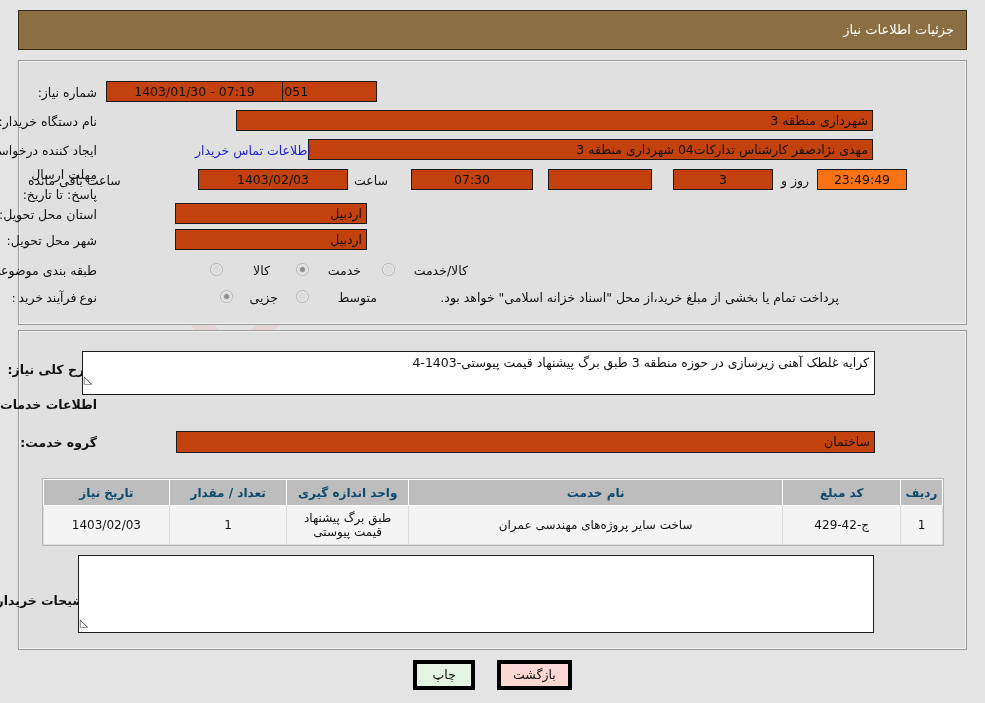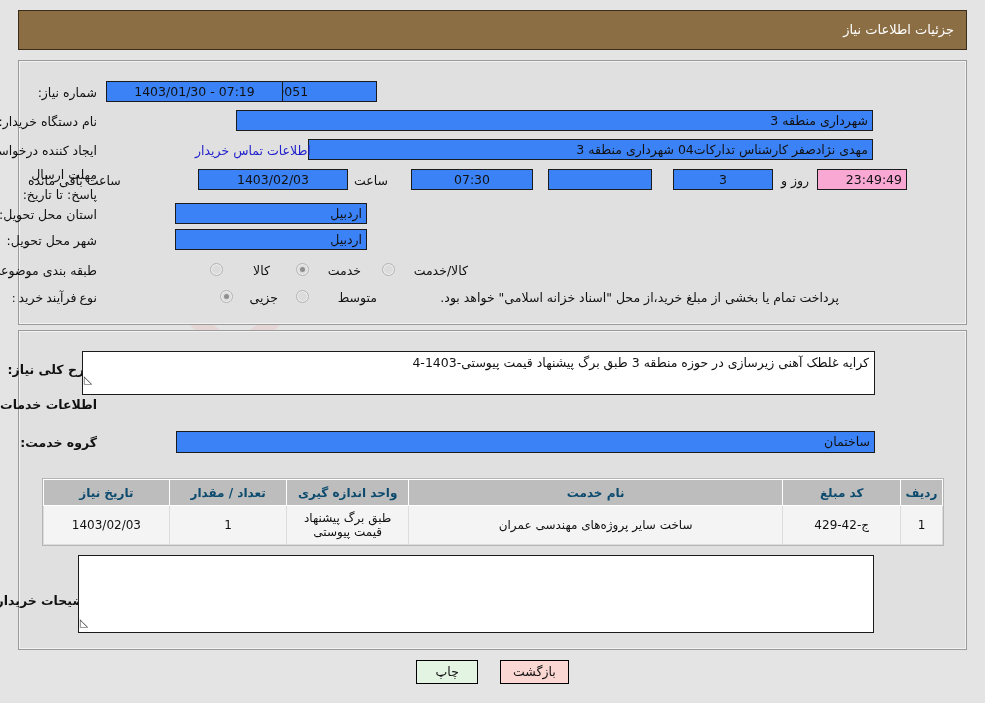--- a/index.html
+++ b/index.html
@@ -64,35 +64,35 @@
     text-align: right;
     color: #111;
     font-size: 12.5px;
     white-space: nowrap;
     z-index: 3;
   }
   .lbl.b { font-weight: bold; }
   .lbl.blue { color: #2222cc; }
   .inp {
     position: absolute;
-    background: #3b82f6;
+    background: #c2410c;
     border: 1px solid #1b1b1b;
     height: 21px;
     line-height: 19px;
     font-size: 12.5px;
     color: #111;
     font-family: "DejaVu Sans", "Liberation Sans", sans-serif;
     padding: 0 4px;
     overflow: hidden;
     white-space: nowrap;
     z-index: 3;
   }
   .inp.ctr { text-align: center; }
   .inp.rt  { text-align: right; padding-left: 45px; }
-  .inp.cream { background: #f9a8d4; text-align: right; }
+  .inp.cream { background: #f97316; text-align: center; }
 
   .ta {
     position: absolute;
     background: #ffffff;
     border: 1px solid #1b1b1b;
     font-size: 12.5px;
     color: #111;
     font-family: "DejaVu Sans", "Liberation Sans", sans-serif;
     padding: 3px 5px;
     text-align: right;
@@ -168,21 +168,21 @@
     left: 0; top: 660px;
     width: 985px;
     text-align: center;
     z-index: 3;
   }
   .btn {
     display: inline-block;
     min-width: 62px;
     padding: 3px 12px;
     margin: 0 9px;
-    border: 1px solid #000000;
+    border: 4px solid #000000;
     font-size: 12.5px;
     font-family: "DejaVu Sans", "Liberation Sans", sans-serif;
     color: #111;
     cursor: pointer;
     line-height: 16px;
   }
   .btn-print  { background: #e4f4e2; }
   .btn-back   { background: #fbd7d4; }
 
   .section-head {

